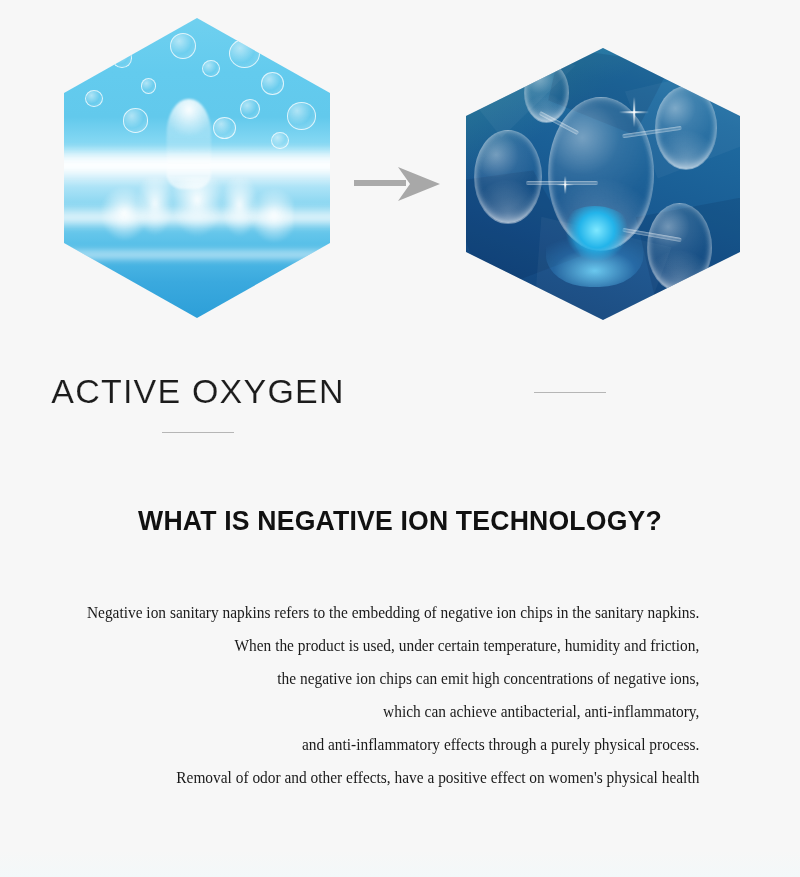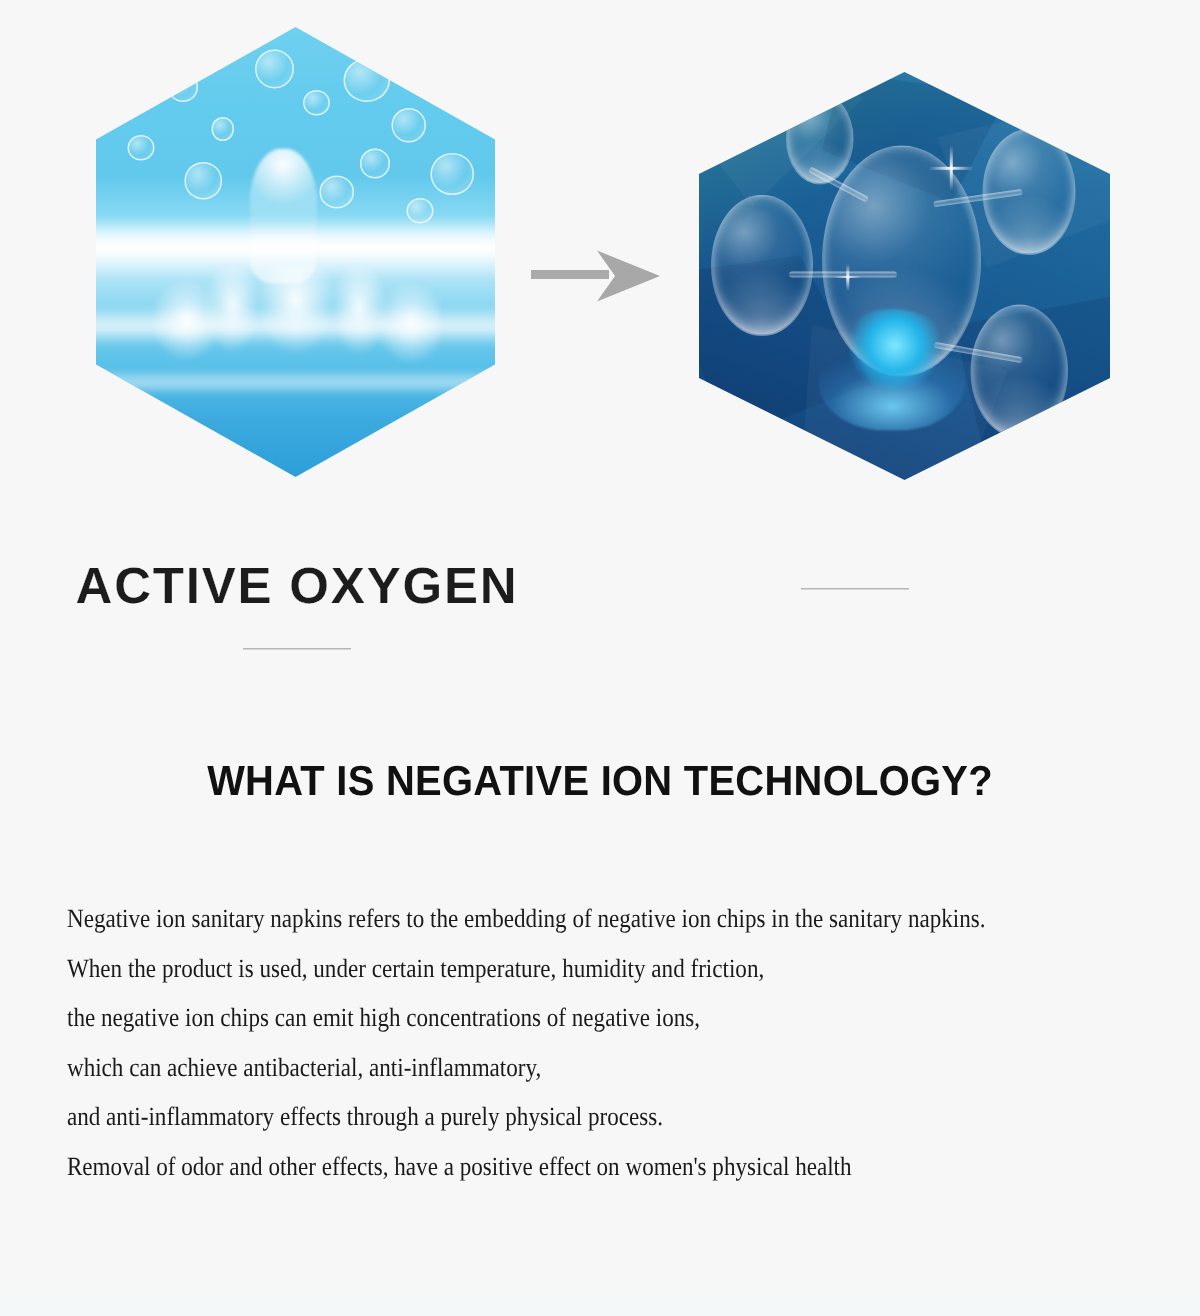--- a/index.html
+++ b/index.html
@@ -194,21 +194,21 @@
     height: 42px;
   }
 
   
   .label-block { position: absolute; text-align: center; }
   #label-oxygen { left: 28px; top: 374px; width: 340px; }
   #label-ion    { left: 400px; top: 370px; width: 340px; }
 
   .label-text {
     font-family: "Liberation Sans", sans-serif;
-    font-weight: 700;
+    font-weight: 400;
     font-size: 34px;
     letter-spacing: 1.2px;
     color: #1c1c1c;
     line-height: 1.05;
     white-space: nowrap;
     -webkit-text-stroke: 0.15px #f7f7f7;
   }
   .label-rule {
     width: 72px;
     height: 1px;
@@ -230,21 +230,21 @@
     color: #111111;
     transform: scaleX(0.95);
   }
 
   
   #body-copy {
     position: absolute;
     left: 0;
     top: 596px;
     width: 744px;
-    text-align: left;
+    text-align: right;
   }
   .copy-line {
     font-family: "Liberation Serif", serif;
     font-size: 17.5px;
     color: #1a1a1a;
     line-height: 33px;
     white-space: nowrap;
     transform: scaleX(0.88);
   }
 </style>

